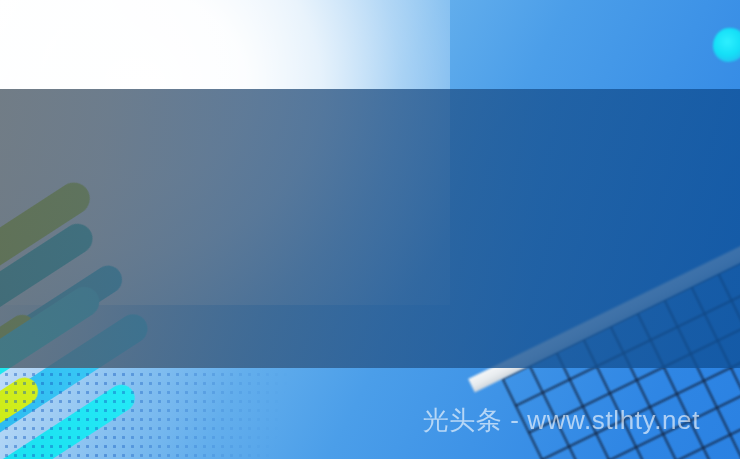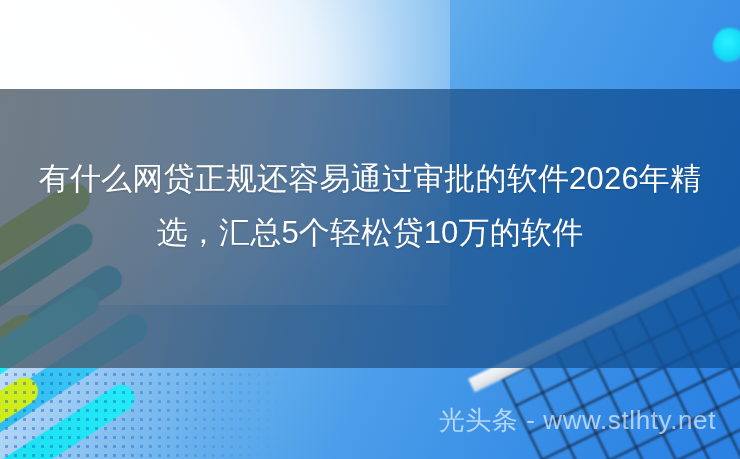--- a/index.html
+++ b/index.html
@@ -211,21 +211,21 @@
     text-shadow: 0 1px 2px rgba(0,0,0,0.18);
     white-space: pre-line;
   }
 
   
   .watermark {
     position: absolute;
     left: 0;
     top: 403px;
     width: 740px;
-    padding-right: 24px;
+    padding-right: 40px;
     box-sizing: border-box;
     text-align: right;
     color: rgba(255,255,255,0.62);
     font-size: 26px;
     line-height: 34px;
     letter-spacing: 0.6px;
     white-space: nowrap;
   }
 </style>
 </head>
@@ -253,17 +253,16 @@
 
     <div class="net-wrap">
       <div class="net-mesh"></div>
       <div class="net-band"></div>
     </div>
 
   </div>
 
   <div class="overlay-band"></div>
 
-  <div class="title">有什么网贷正规还容易通过审批的软件2026年精选，汇总5个轻松贷10万的软件</div>
 
   <div class="watermark">光头条 - www.stlhty.net</div>
 
 </div>
 
 </body></html>

